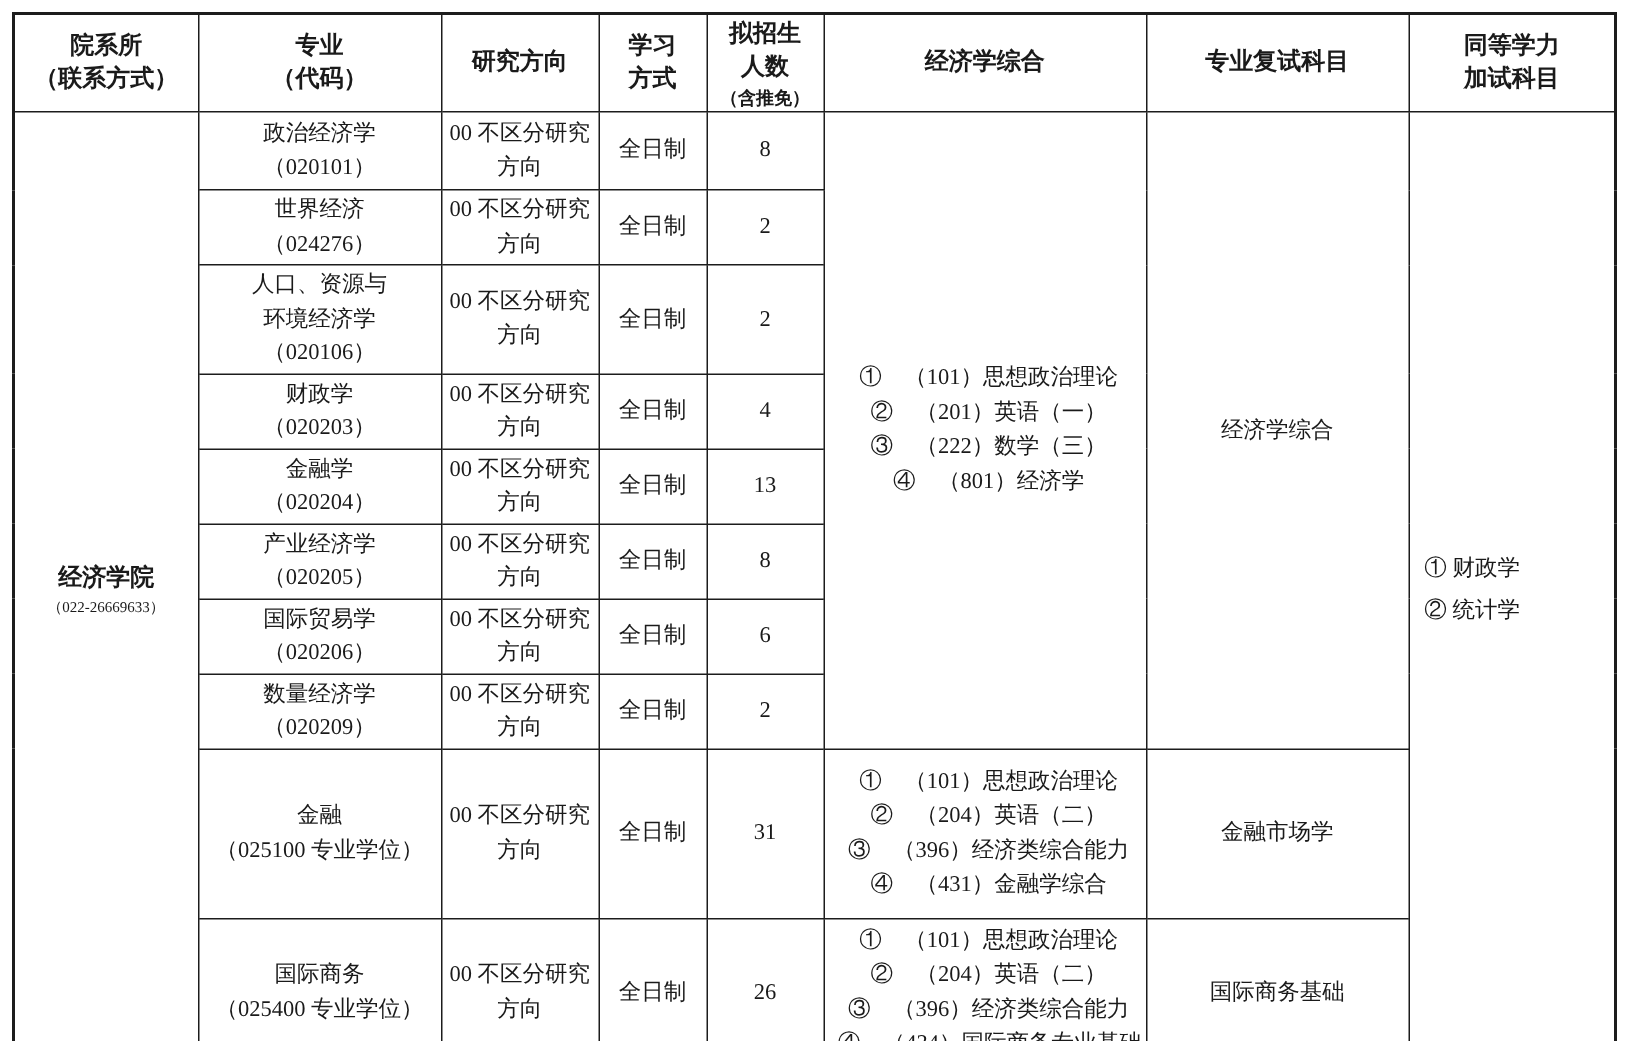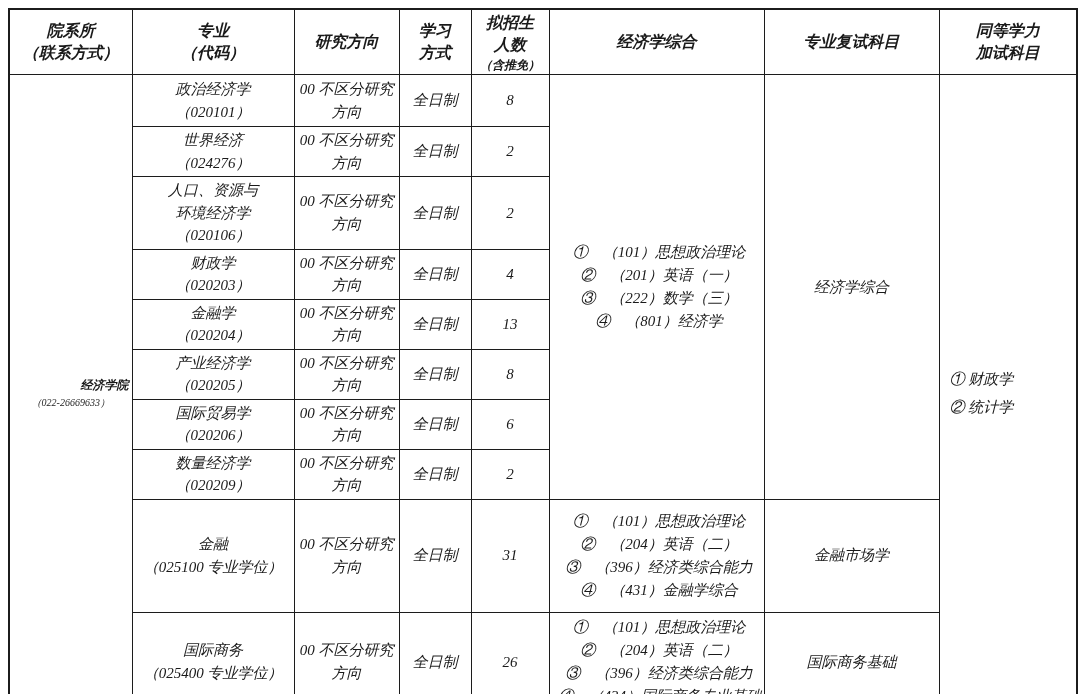--- a/index.html
+++ b/index.html
@@ -7,21 +7,20 @@
     margin: 0; padding: 0;
     background: #ffffff;
     width: 1083px; height: 694px;
     font-family: "Liberation Serif", "DejaVu Serif", serif;
     color: #1a1a1a;
   }
   .page {
     width: 1083px; height: 694px;
     padding: 8px 7px 2px 8px;
     overflow: hidden;
-    font-style: italic;
   }
   table.grid {
     border-collapse: collapse;
     table-layout: fixed;
     width: 1068px;
     border: 2px solid #1c1c1c;
   }
   .grid th, .grid td {
     border: 1px solid #1c1c1c;
     vertical-align: middle;
@@ -40,24 +39,23 @@
     font-weight: bold;
     line-height: 1.2;
     margin-top: 1px;
   }
   td {
     font-size: 15px;
     line-height: 1.5;
   }
   td.cell-count { font-size: 15px; }
   td.cell-dept .dept-name {
-    font-size: 12px;
+    font-size: 16px;
     font-weight: bold;
     line-height: 1.6;
-    text-align: right;
   }
   td.cell-dept .dept-phone {
     font-size: 10px;
     line-height: 1.5;
   }
   td.cell-subjects {
     text-align: center;
     padding-left: 9px;
     padding-right: 4px;
   }

